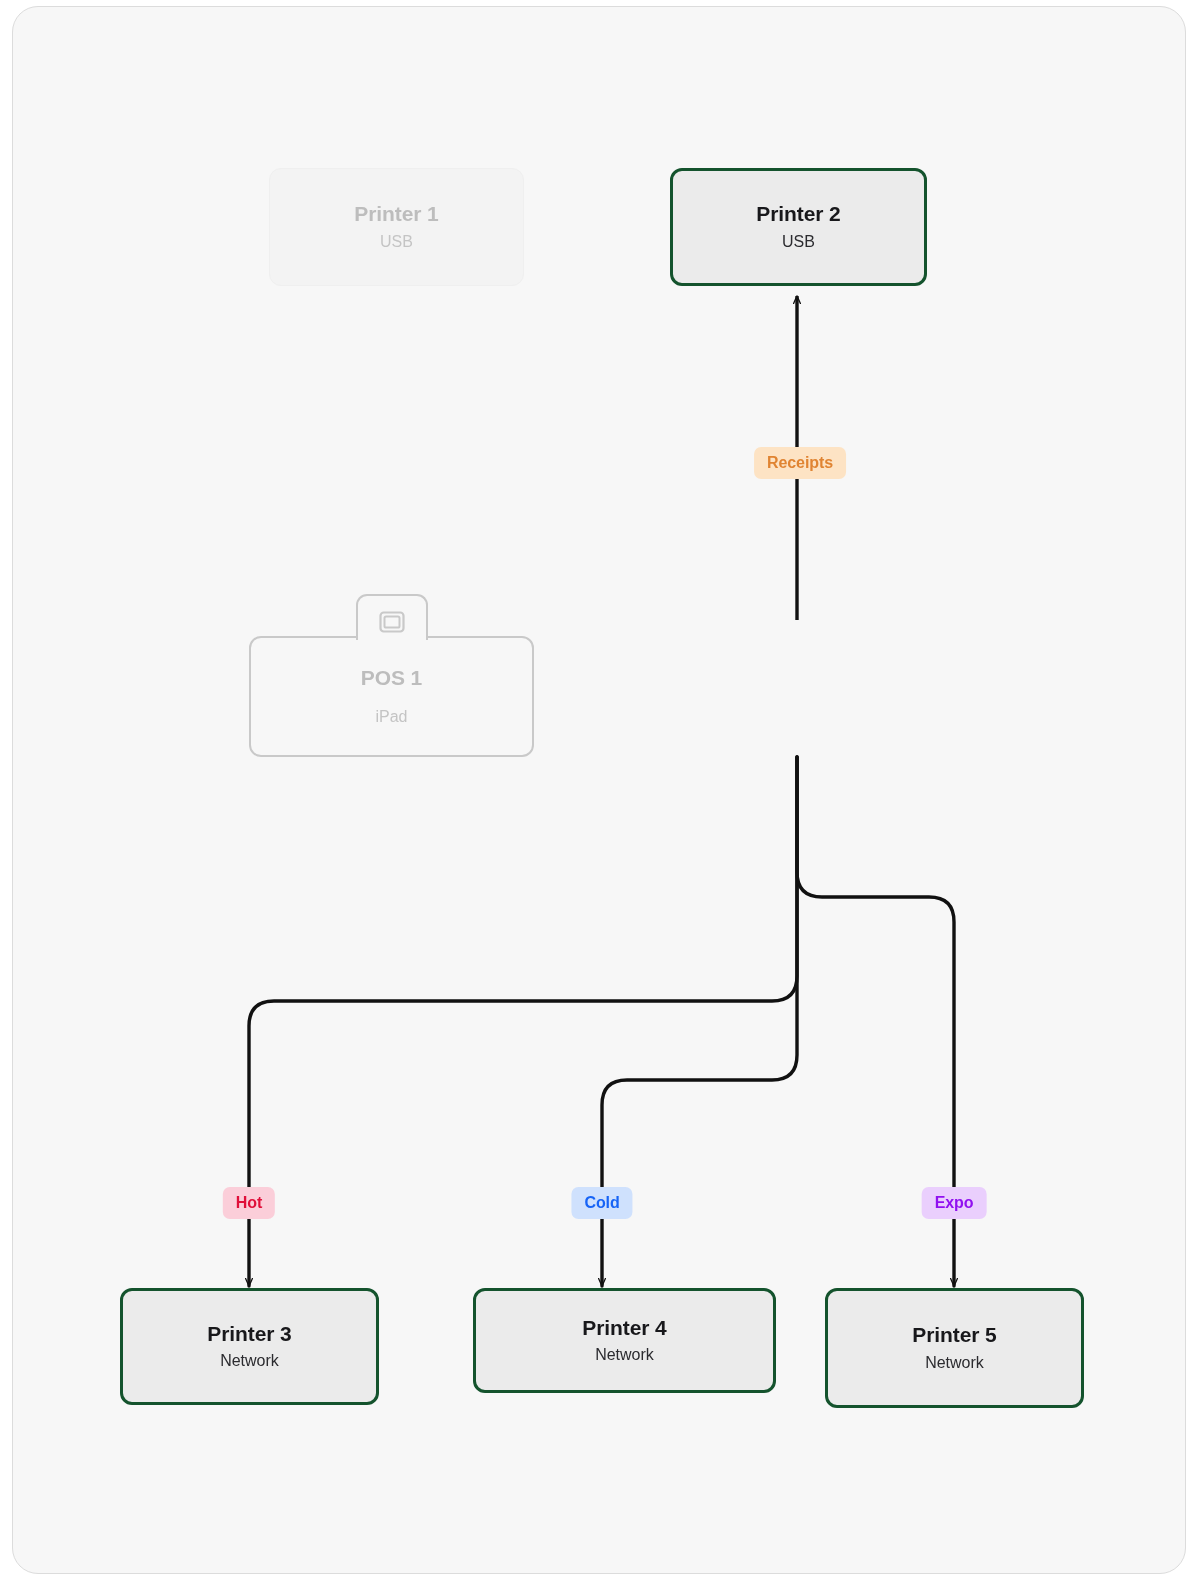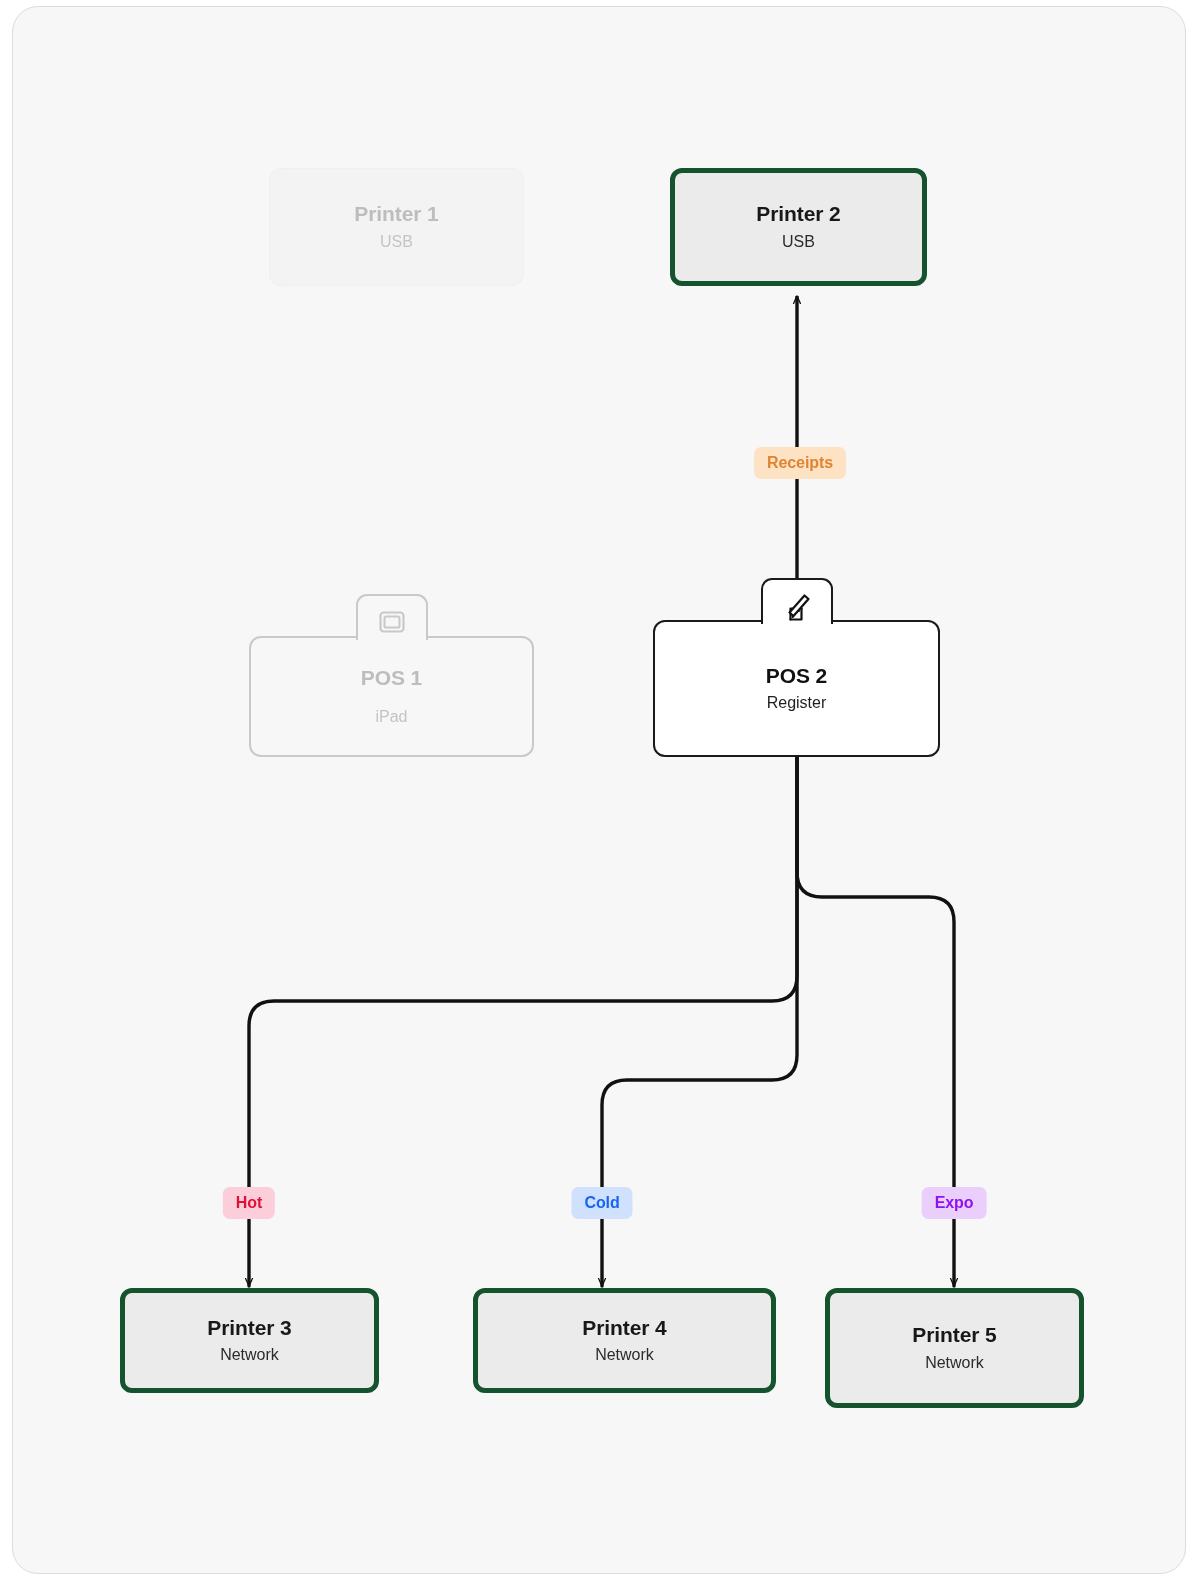--- a/index.html
+++ b/index.html
@@ -55,21 +55,21 @@
   }
   .node .subtitle {
     font-size: 16px;
     font-weight: normal;
     margin-top: 6px;
   }
 
   
   .printer {
     background: #ebebeb;
-    border: 5px solid #14532d;
+    border: 3px solid #14532d;
   }
   .printer .title { color: #18181b; }
   .printer .subtitle { color: #2b2b2f; }
 
   
   .ghost {
     background: #f3f3f3;
     border: 1px solid #efefef;
   }
   .ghost .title { color: #bdbdbd; }
@@ -214,37 +214,22 @@
           <rect x="5.5" y="4.5" width="23" height="19" rx="3.2" fill="none" stroke="#c9c9c9" stroke-width="2.2"></rect>
           <rect x="9.5" y="8.5" width="15" height="11" rx="1.6" fill="none" stroke="#c9c9c9" stroke-width="2"></rect>
         </svg>
       </span>
       <div class="notch-cover notch-cover-ghost"></div>
     </div>
     <div class="title">POS 1</div>
     <div class="subtitle">iPad</div>
   </div>
 
-  <div class="node pos" style="left:653px; top:620px; width:287px; height:137px;">
-    <div class="notch notch-active">
-      <span>
-        <svg width="36" height="34" viewBox="0 0 36 34">
-          <path d="M11.5 31.5 L11.5 20.5 L22.5 20.5" fill="none" stroke="#111111" stroke-width="2.2" stroke-linecap="round" stroke-linejoin="round"></path>
-          <path d="M13.8 29.2 L13.8 23 L20.2 23" fill="none" stroke="#111111" stroke-width="1.7" stroke-linecap="round" stroke-linejoin="round"></path>
-          <path d="M22.5 20.5 L22.5 31.5 L11.5 31.5" fill="none" stroke="#111111" stroke-width="2.2" stroke-linecap="round" stroke-linejoin="round"></path>
-          <path d="M10.5 24.5 L25.5 7.5 L29.5 11 L14.5 28 Z" fill="#ffffff" stroke="#111111" stroke-width="2.2" stroke-linejoin="round"></path>
-        </svg>
-      </span>
-      <div class="notch-cover notch-cover-active"></div>
-    </div>
-    <div class="title">POS 2</div>
-    <div class="subtitle">Register</div>
-  </div>
-
-  <div class="node printer" style="left:120px; top:1288px; width:259px; height:105px;">
+
+  <div class="node printer" style="left:120px; top:1288px; width:259px; height:117px;">
     <div class="title">Printer 3</div>
     <div class="subtitle">Network</div>
   </div>
 
   <div class="node printer" style="left:473px; top:1288px; width:303px; height:105px;">
     <div class="title">Printer 4</div>
     <div class="subtitle">Network</div>
   </div>
 
   <div class="node printer" style="left:825px; top:1288px; width:259px; height:120px;">

